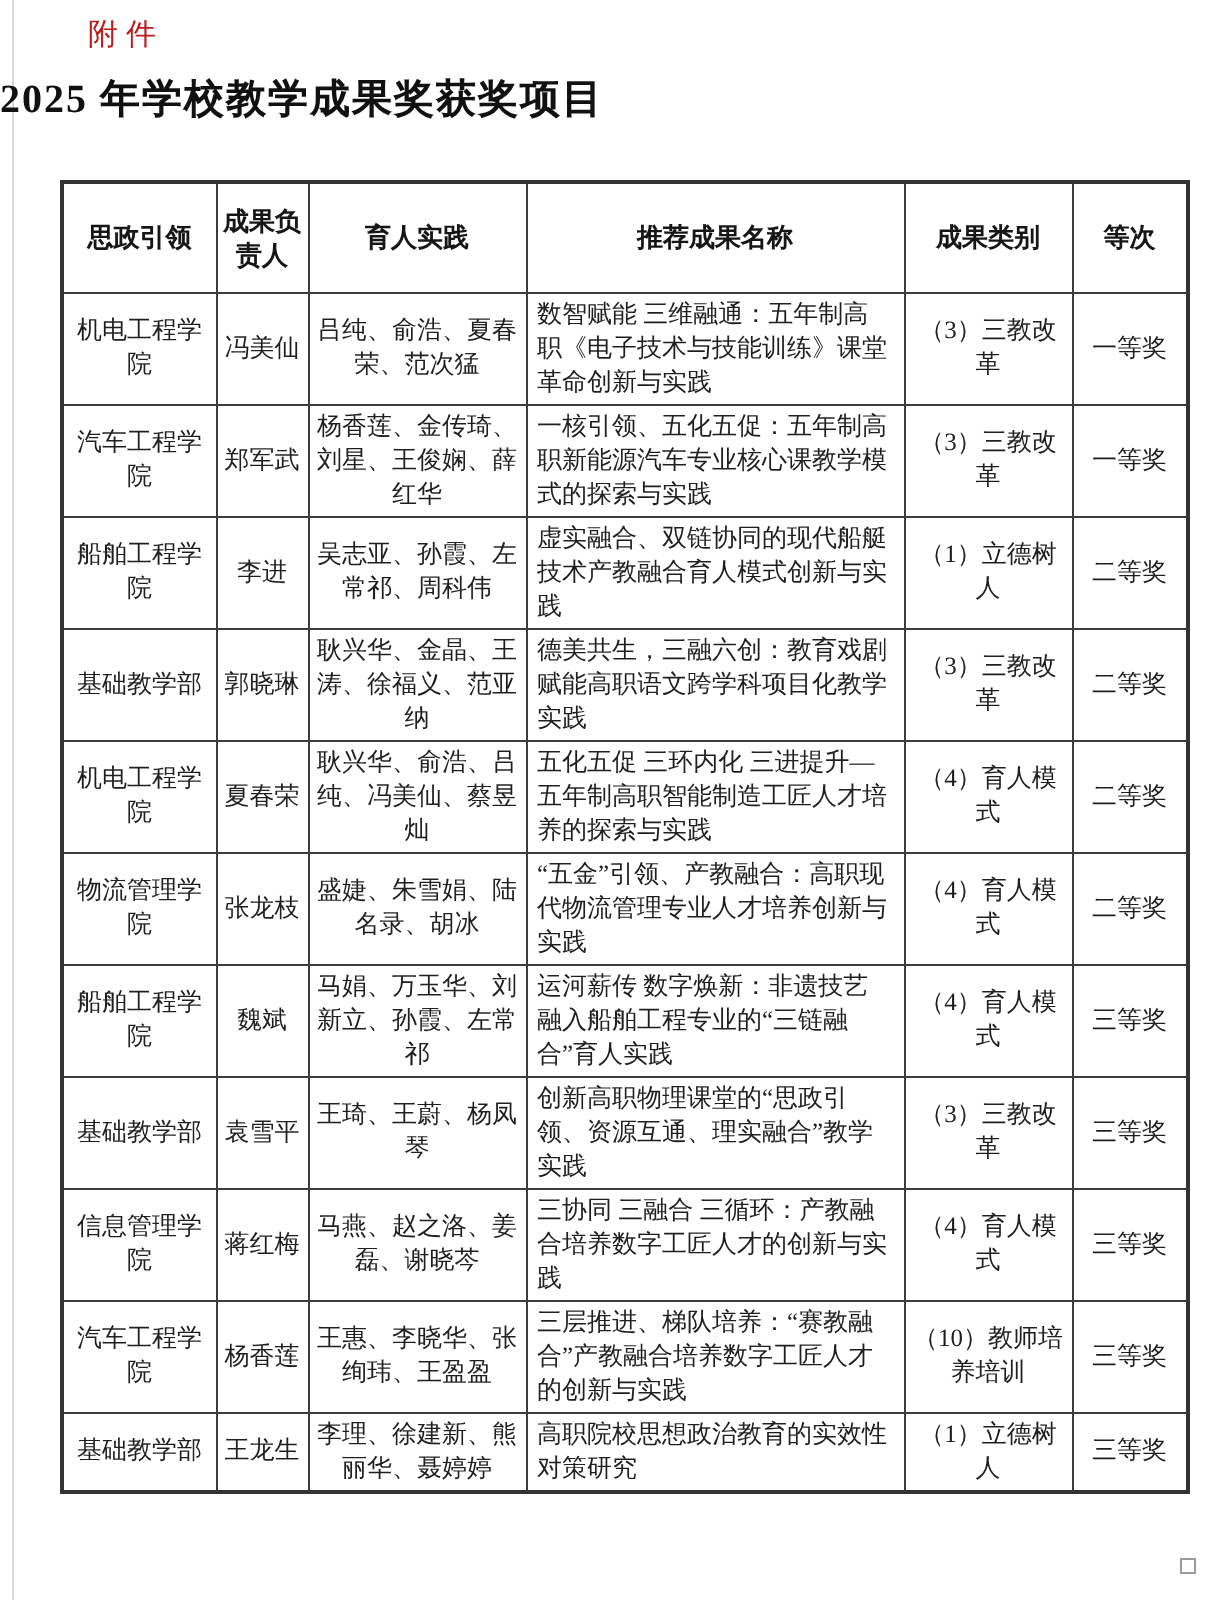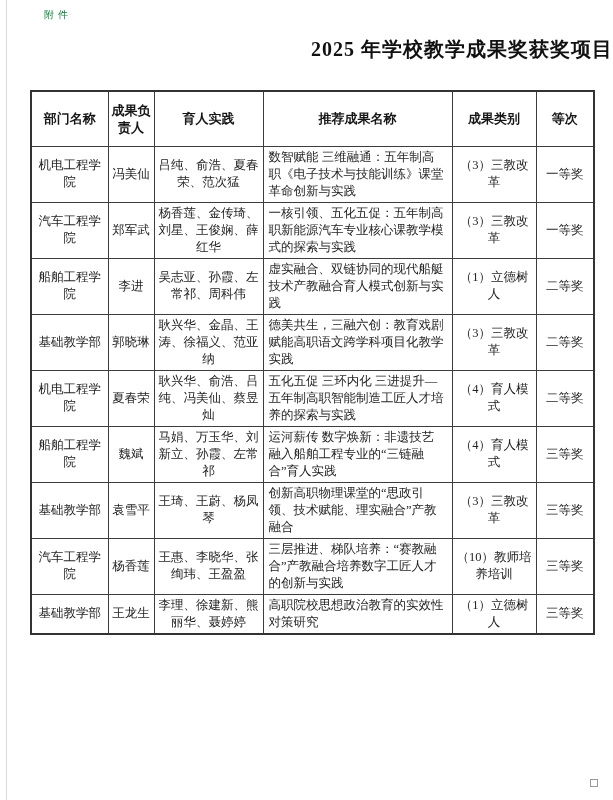--- a/index.html
+++ b/index.html
@@ -13,29 +13,29 @@
   }
   .scan-edge-left {
     position: absolute;
     left: 6px; top: 0;
     width: 1px; height: 800px;
     background: #d9d9d9;
   }
   .attachment-label {
     position: absolute;
     left: 44px; top: 8px;
-    font-size: 10px;
+    font-size: 15px;
     letter-spacing: 4px;
-    color: #15803d;
+    color: #b91c1c;
   }
   .doc-title {
     position: absolute;
     left: 0; top: 36px;
     width: 613px;
-    text-align: right;
+    text-align: left;
     font-size: 20px;
     font-weight: bold;
     letter-spacing: 1px;
     color: #111;
   }
   table.awards {
     position: absolute;
     left: 30px; top: 90px;
     width: 563px;
     border-collapse: collapse;
@@ -85,21 +85,21 @@
   <colgroup>
     <col style="width:77px">
     <col style="width:46px">
     <col style="width:109px">
     <col style="width:189px">
     <col style="width:84px">
     <col style="width:58px">
   </colgroup>
   <thead>
     <tr id="header-row">
-        <th>部门名称</th>
+        <th>思政引领</th>
         <th>成果负责人</th>
         <th>育人实践</th>
         <th>推荐成果名称</th>
         <th>成果类别</th>
         <th>等次</th>
       </tr>
   </thead>
   <tbody id="table-body">
       <tr>
         <td class="cell-department">机电工程学院</td>
@@ -135,33 +135,49 @@
       </tr>
       <tr>
         <td class="cell-department">机电工程学院</td>
         <td class="cell-leader">夏春荣</td>
         <td class="cell-collaborators">耿兴华、俞浩、吕纯、冯美仙、蔡昱灿</td>
         <td class="cell-achievement">五化五促 三环内化 三进提升—五年制高职智能制造工匠人才培养的探索与实践</td>
         <td class="cell-category">（4）育人模式</td>
         <td class="cell-grade">二等奖</td>
       </tr>
       <tr>
+        <td class="cell-department">物流管理学院</td>
+        <td class="cell-leader">张龙枝</td>
+        <td class="cell-collaborators">盛婕、朱雪娟、陆名录、胡冰</td>
+        <td class="cell-achievement">“五金”引领、产教融合：高职现代物流管理专业人才培养创新与实践</td>
+        <td class="cell-category">（4）育人模式</td>
+        <td class="cell-grade">二等奖</td>
+      </tr>
+      <tr>
         <td class="cell-department">船舶工程学院</td>
         <td class="cell-leader">魏斌</td>
         <td class="cell-collaborators">马娟、万玉华、刘新立、孙霞、左常祁</td>
         <td class="cell-achievement">运河薪传 数字焕新：非遗技艺融入船舶工程专业的“三链融合”育人实践</td>
         <td class="cell-category">（4）育人模式</td>
         <td class="cell-grade">三等奖</td>
       </tr>
       <tr>
         <td class="cell-department">基础教学部</td>
         <td class="cell-leader">袁雪平</td>
         <td class="cell-collaborators">王琦、王蔚、杨凤琴</td>
-        <td class="cell-achievement">创新高职物理课堂的“思政引领、技术赋能、理实融合”产教融合</td>
+        <td class="cell-achievement">创新高职物理课堂的“思政引领、资源互通、理实融合”教学实践</td>
         <td class="cell-category">（3）三教改革</td>
+        <td class="cell-grade">三等奖</td>
+      </tr>
+      <tr>
+        <td class="cell-department">信息管理学院</td>
+        <td class="cell-leader">蒋红梅</td>
+        <td class="cell-collaborators">马燕、赵之洛、姜磊、谢晓芩</td>
+        <td class="cell-achievement">三协同 三融合 三循环：产教融合培养数字工匠人才的创新与实践</td>
+        <td class="cell-category">（4）育人模式</td>
         <td class="cell-grade">三等奖</td>
       </tr>
       <tr>
         <td class="cell-department">汽车工程学院</td>
         <td class="cell-leader">杨香莲</td>
         <td class="cell-collaborators">王惠、李晓华、张绚玮、王盈盈</td>
         <td class="cell-achievement">三层推进、梯队培养：“赛教融合”产教融合培养数字工匠人才的创新与实践</td>
         <td class="cell-category">（10）教师培养培训</td>
         <td class="cell-grade">三等奖</td>
       </tr>

